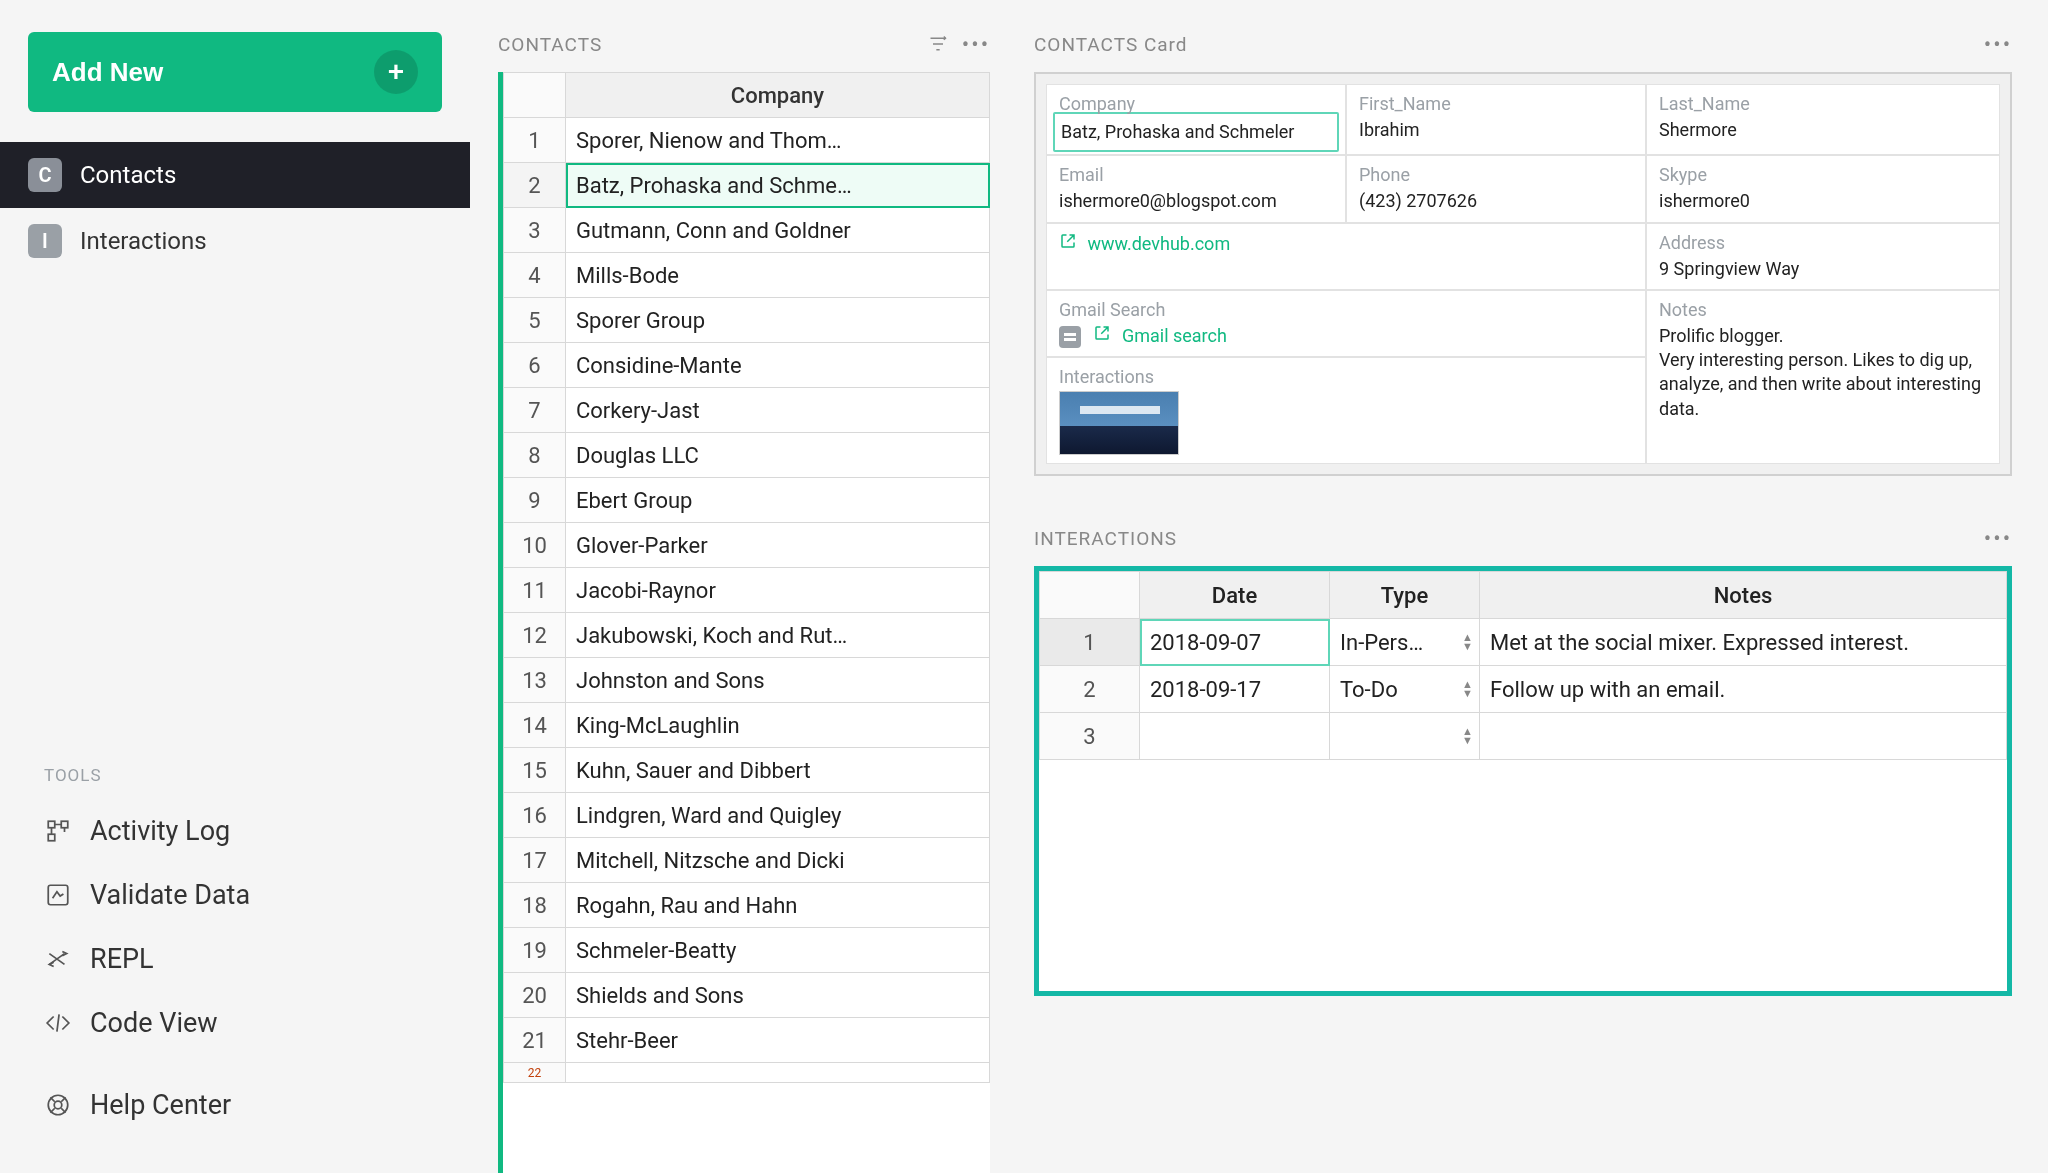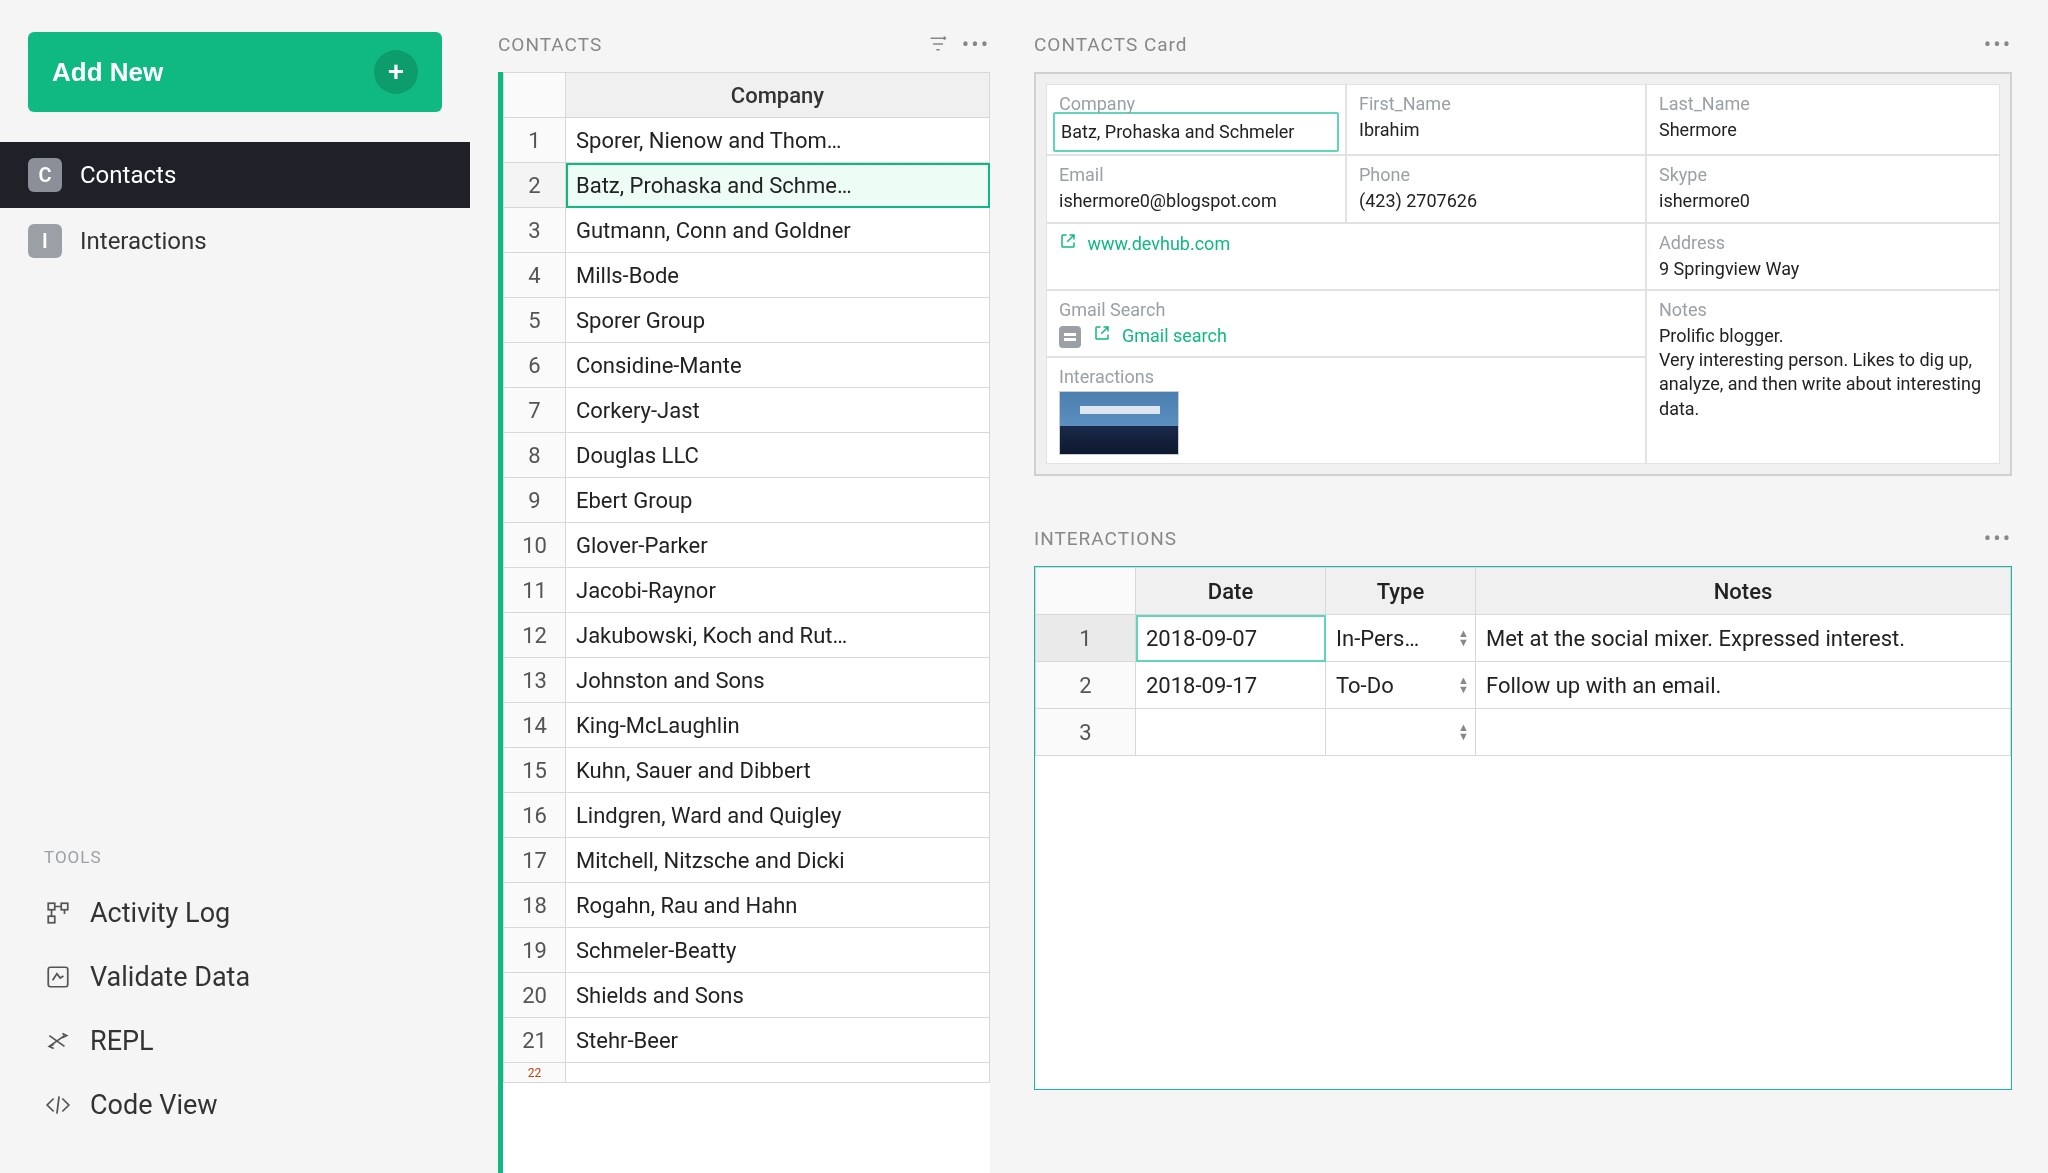--- a/index.html
+++ b/index.html
@@ -179,21 +179,21 @@
   display: inline-flex; width: 22px; height: 22px; background: #9aa0a6; border-radius: 4px; margin-right: 8px;
   position: relative; vertical-align: middle;
 }
 .file-icon::before, .file-icon::after {
   content:""; position:absolute; left:5px; right:5px; height:2.5px; background:#fff;
 }
 .file-icon::before { top:7px; } .file-icon::after { top:12px; }
 
 
 .interactions-panel { margin-top: 48px; }
-.itable-wrap { background: #fff; border: 1px solid #14b8a6; height: 524px; }
+.itable-wrap { background: #fff; border: 5px solid #14b8a6; height: 430px; }
 .itable { border-collapse: collapse; width: 100%; }
 .itable th, .itable td {
   border: 1px solid #d8d8d8;
   height: 47px;
   font-size: 22px;
   padding: 0 10px;
   text-align: left;
 }
 .itable th { background: #f0f0f0; text-align: center; font-weight: 500; }
 .itable .rownum { width: 100px; text-align: center; background: #fafafa; color:#555; }
@@ -260,20 +260,30 @@
         </span>
         <span>REPL</span>
       </div>
       <div class="tool-item">
         <span class="icon">
           <svg viewBox="0 0 24 24">
               <path d="M8 6l-6 6 6 6M16 6l6 6-6 6M13 4l-2 16"></path>
             </svg>
         </span>
         <span>Code View</span>
+      </div>
+      <div class="tool-item" style="margin-top:18px">
+        <span class="icon">
+          <svg viewBox="0 0 24 24">
+              <circle cx="12" cy="12" r="9"></circle>
+              <circle cx="12" cy="12" r="3.5"></circle>
+              <path d="M5 5l4 4M19 5l-4 4M5 19l4-4M19 19l-4-4"></path>
+            </svg>
+        </span>
+        <span>Help Center</span>
       </div>
     </div>
   </aside>
 
   <div class="main">
 
     <section class="contacts-panel">
       <div class="panel-header">
         <span>CONTACTS</span>
         <div class="actions">

